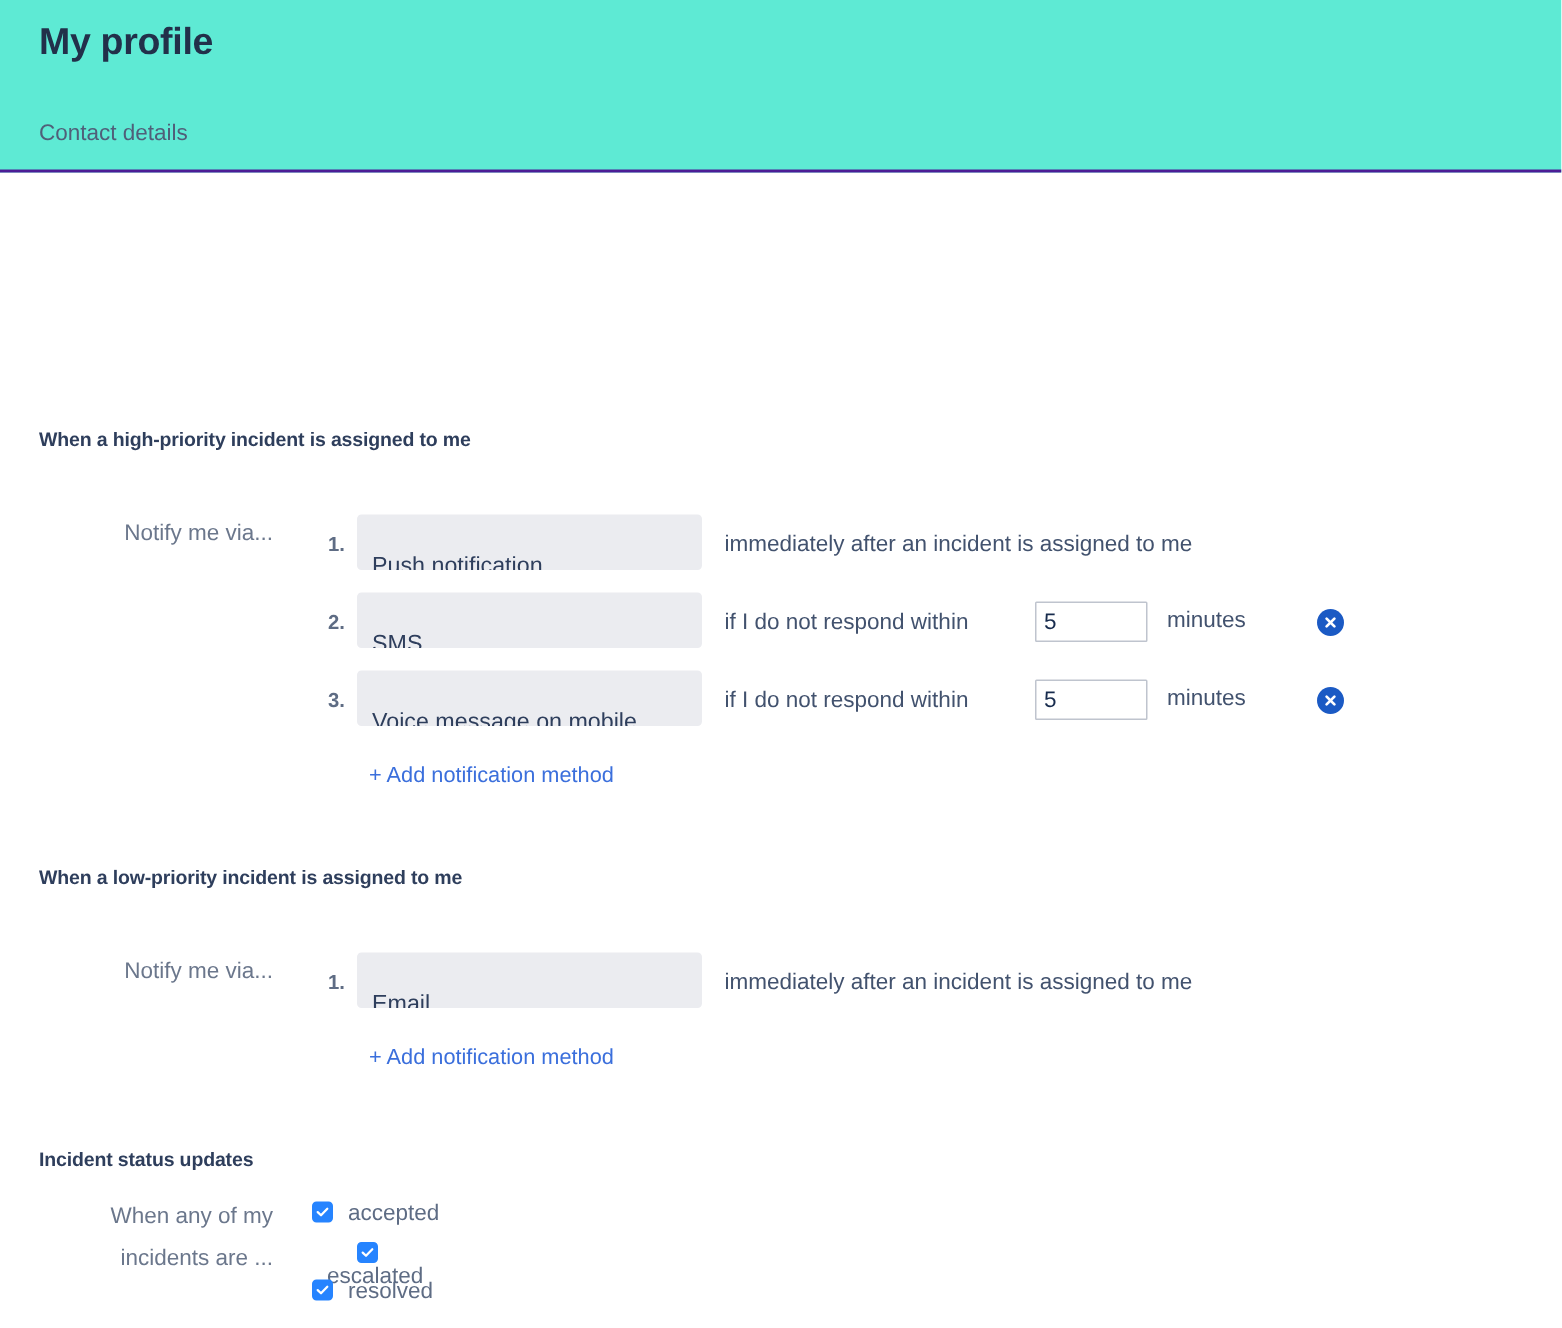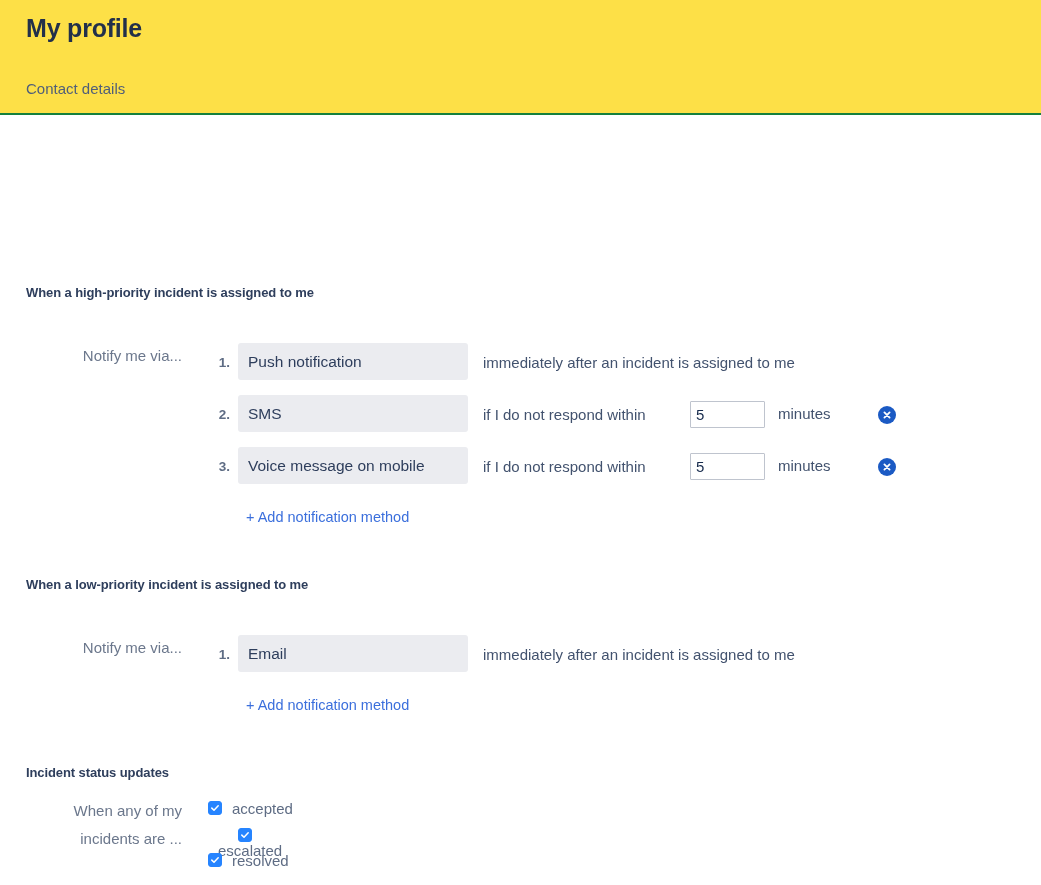--- a/index.html
+++ b/index.html
@@ -8,23 +8,23 @@
     width: 1041px;
     height: 885px;
     background: #ffffff;
     font-family: "Liberation Sans", sans-serif;
     color: #172B4D;
     overflow: hidden;
   }
 
   
   .page-header {
-    background: #fde047;
+    background: #5eead4;
     height: 115px;
-    border-bottom: 2px solid #15803d;
+    border-bottom: 2px solid #4c1d95;
     position: relative;
   }
   .page-title {
     position: absolute;
     left: 26px;
     top: 14px;
     font-size: 25px;
     font-weight: bold;
     letter-spacing: -0.2px;
     color: #22304A;
@@ -86,21 +86,21 @@
     position: absolute;
     left: 238px;
     width: 230px;
     height: 37px;
     background: #EBECF0;
     border: none;
     border-radius: 3px;
     font-family: "Liberation Sans", sans-serif;
     font-size: 15.5px;
     color: #2E3E5C;
-    padding: 0 10px;
+    padding: 16px 10px;
     line-height: 37px;
     cursor: pointer;
     white-space: nowrap;
     overflow: hidden;
   }
 
   .cond-text {
     position: absolute;
     left: 483px;
     font-size: 15px;

